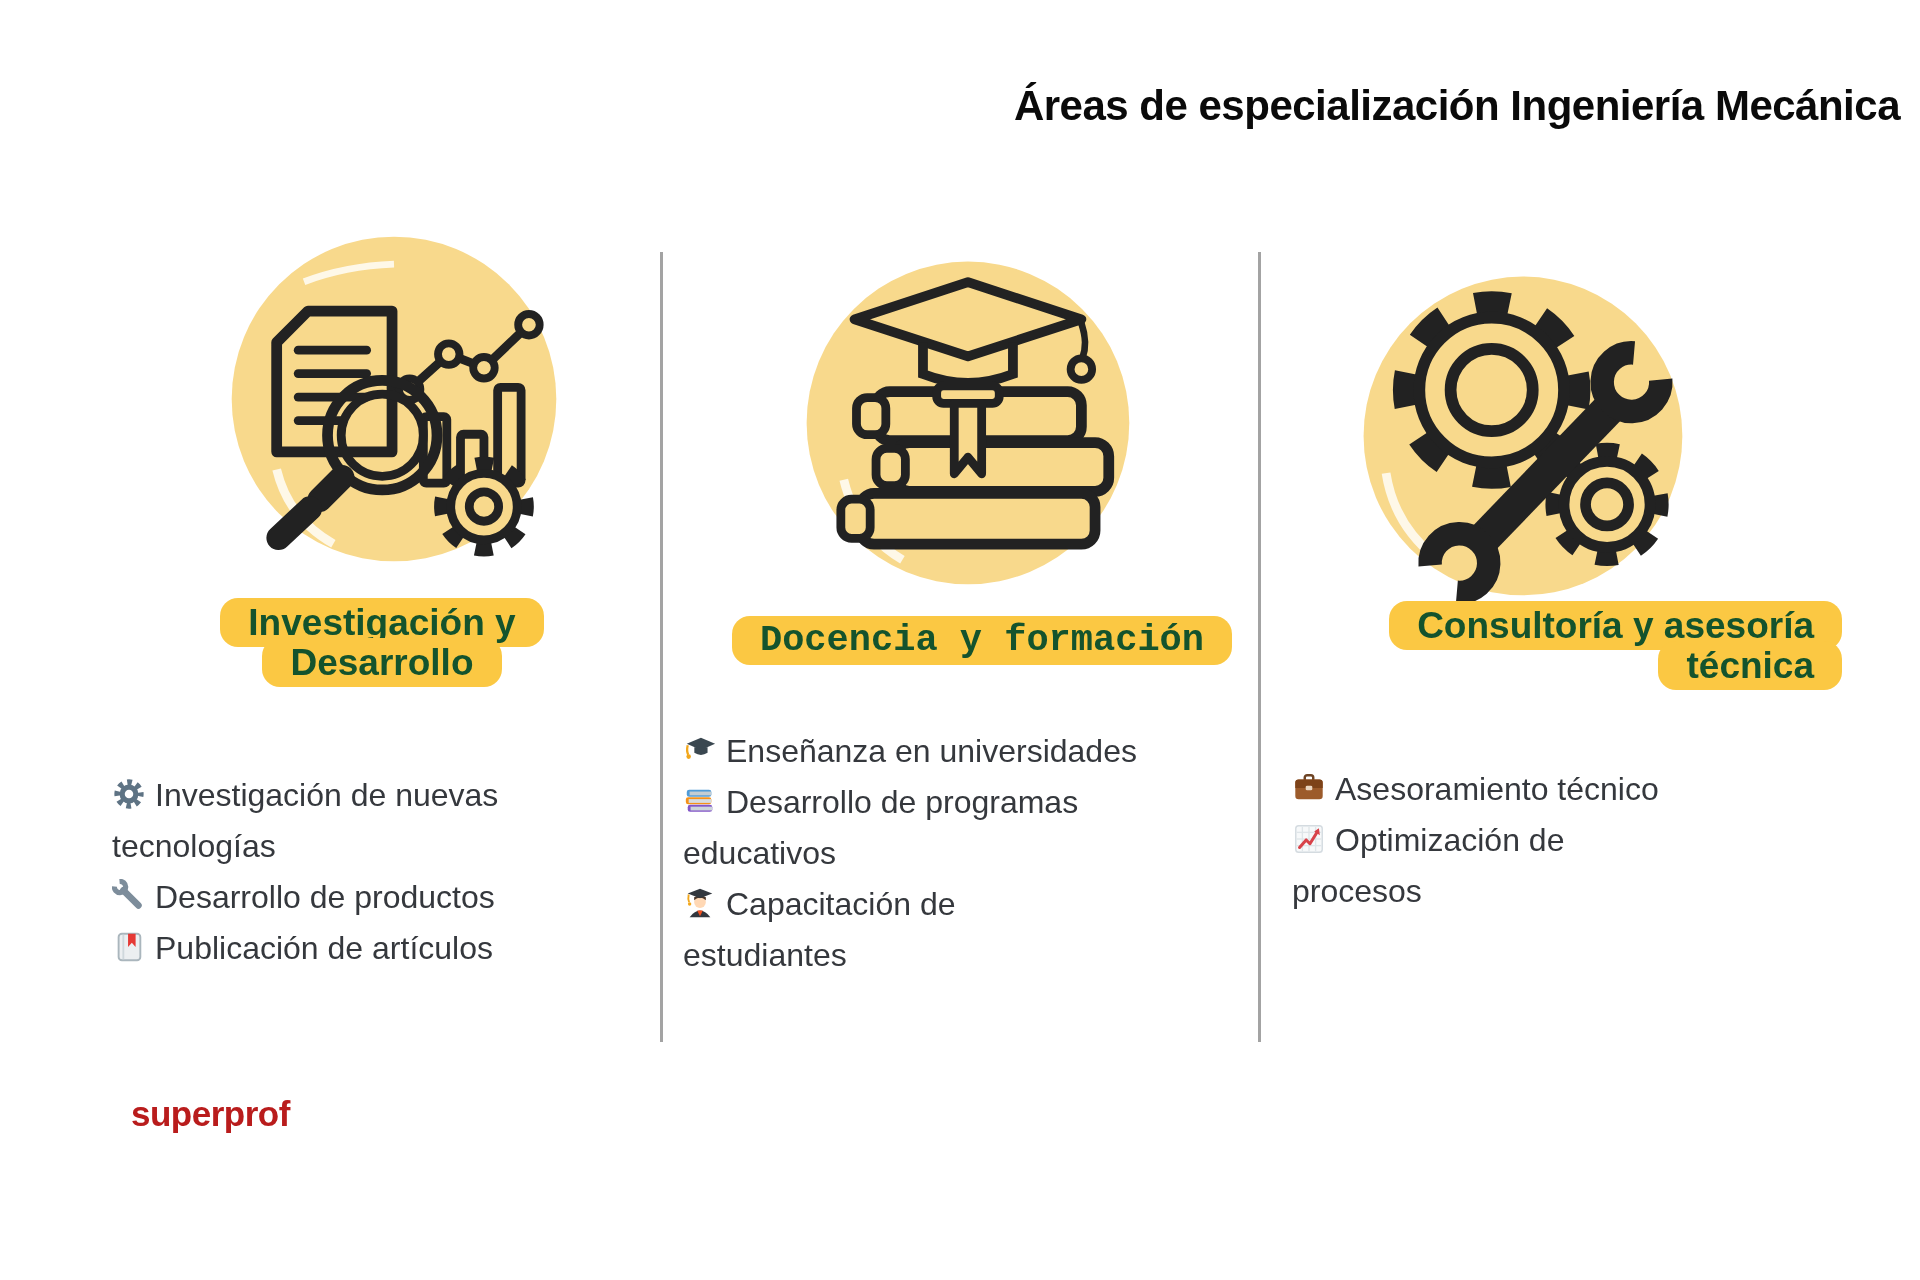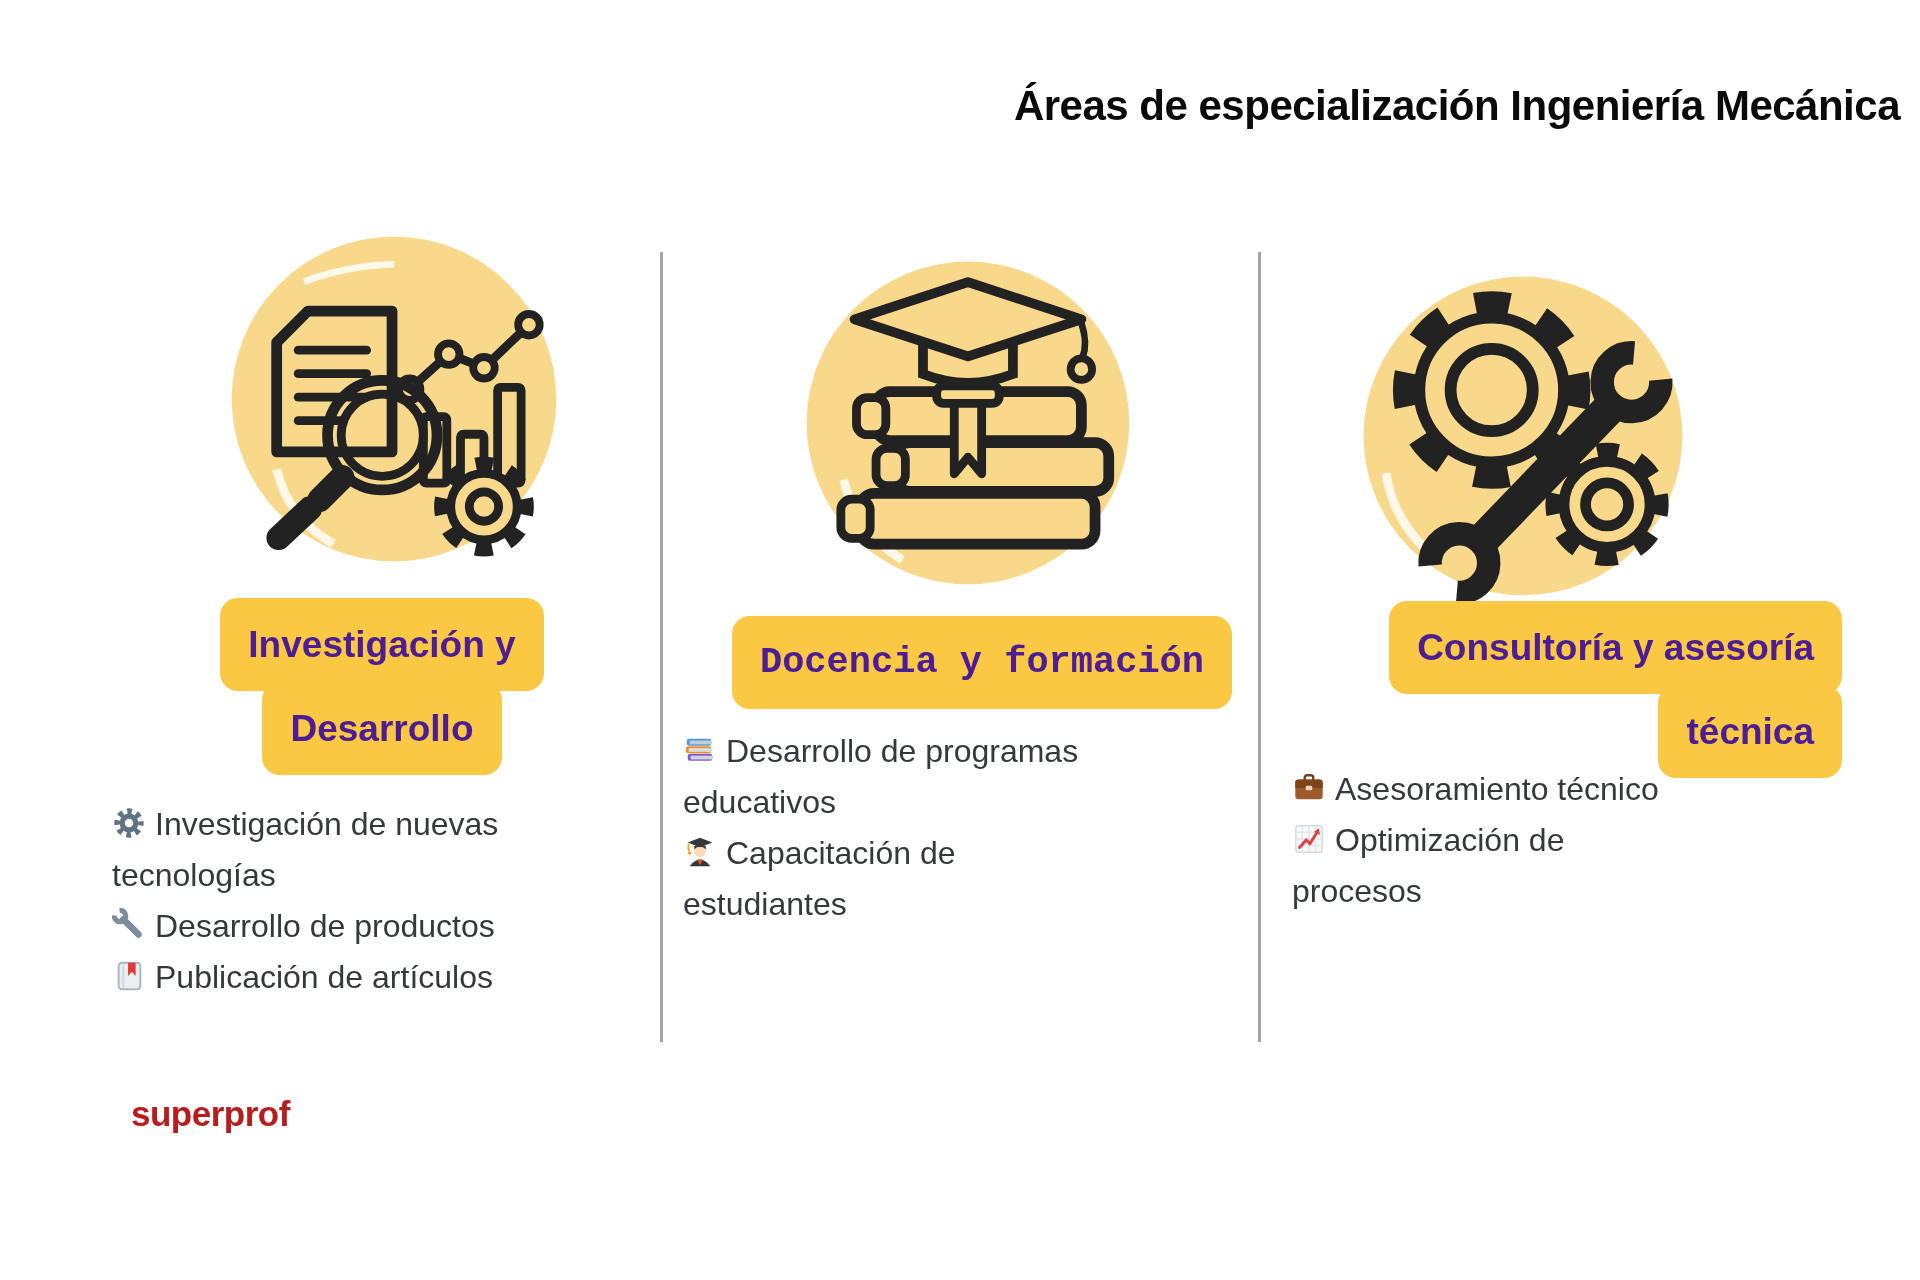--- a/index.html
+++ b/index.html
@@ -18,26 +18,26 @@
   .illus.c1{left:218px;top:225px;}
   .illus.c2{left:790px;top:245px;}
   .illus.c3{left:1345px;top:258px;}
   .badge{
     position:absolute;display:flex;flex-direction:column;align-items:center;
   }
   .badge.b1{left:60px;top:598px;width:600px;}
   .badge.b2{left:662px;top:616px;width:596px;font-family:Liberation Mono, monospace;}
   .badge.b3{left:1262px;top:601px;width:580px;align-items:flex-end;}
   .pill{
-    background:#fbc843;color:#4c1d95;font-weight:700;font-size:37px;line-height:1.0;
-    padding:28px 28px;border-radius:18px;white-space:nowrap;margin-left:44px;
+    background:#fbc843;color:#14532d;font-weight:700;font-size:37px;line-height:1.0;
+    padding:6px 28px;border-radius:18px;white-space:nowrap;margin-left:44px;
   }
   .pill + .pill{margin-top:-9px;}
   .bullets{position:absolute;}
-  .bullets.l1{left:112px;top:770px;width:505px;margin-top:29px;}
+  .bullets.l1{left:112px;top:770px;width:505px;}
   .bullets.l2{left:683px;top:726px;width:520px;}
   .bullets.l3{left:1292px;top:764px;width:525px;}
   .bullet{margin:0;font-size:32px;line-height:51px;color:#35383d;}
   .bicon{display:inline-block;width:34px;height:34px;margin-right:9px;vertical-align:-5px;}
   .bicon svg{display:block;width:34px;height:34px;}
   .btext{white-space:pre-line;}
   .logo{
     position:absolute;left:131px;top:1094px;font-size:35px;font-weight:800;
     color:#b91c1c;letter-spacing:-0.5px;
   }
@@ -161,20 +161,26 @@
             <path d="M7.98,2.52 A6,6 0 1 1 2.52,7.98" stroke="#7d8d9b" stroke-width="5.5" fill="none"></path>
           </svg></span><span class="btext">Desarrollo de productos</span></p>
     <p class="bullet"><span class="bicon"><svg viewBox="0 0 36 36">
             <rect x="7" y="4" width="23" height="28" rx="3.5" fill="#eceff1" stroke="#aab6bd" stroke-width="2"></rect>
             <line x1="12" y1="5" x2="12" y2="31" stroke="#cfd8dc" stroke-width="2"></line>
             <path d="M17,4 h8 v14 l-4,-4.5 l-4,4.5 z" fill="#e53935"></path>
           </svg></span><span class="btext">Publicación de artículos</span></p>
   </div>
 
   <div class="bullets l2">
+    <p class="bullet"><span class="bicon"><svg viewBox="0 0 36 36">
+            <polygon points="19,5 34,11.5 19,18 4,11.5" fill="#3a4750"></polygon>
+            <path d="M12,15 v6 q7,4.5 14,0 v-6 z" fill="#3a4750"></path>
+            <path d="M5,13 q-1.5,6 0.5,10" stroke="#f2a71b" stroke-width="2.4" fill="none"></path>
+            <circle cx="6" cy="25" r="2.4" fill="#f2a71b"></circle>
+          </svg></span><span class="btext">Enseñanza en universidades</span></p>
     <p class="bullet"><span class="bicon"><svg viewBox="0 0 36 36">
             <rect x="4" y="6" width="26" height="7.5" rx="2.5" fill="#4f9bd8"></rect>
             <rect x="7" y="8" width="23" height="4" fill="#c3cdd3"></rect>
             <rect x="3" y="14" width="27" height="7.5" rx="2.5" fill="#f59118"></rect>
             <rect x="6" y="16" width="24" height="4" fill="#d8dde0"></rect>
             <rect x="5" y="22" width="26" height="7.5" rx="2.5" fill="#8256c8"></rect>
             <rect x="8" y="24" width="23" height="4" fill="#cdd5da"></rect>
           </svg></span><span class="btext">Desarrollo de programas
 educativos</span></p>
     <p class="bullet"><span class="bicon"><svg viewBox="0 0 36 36">

